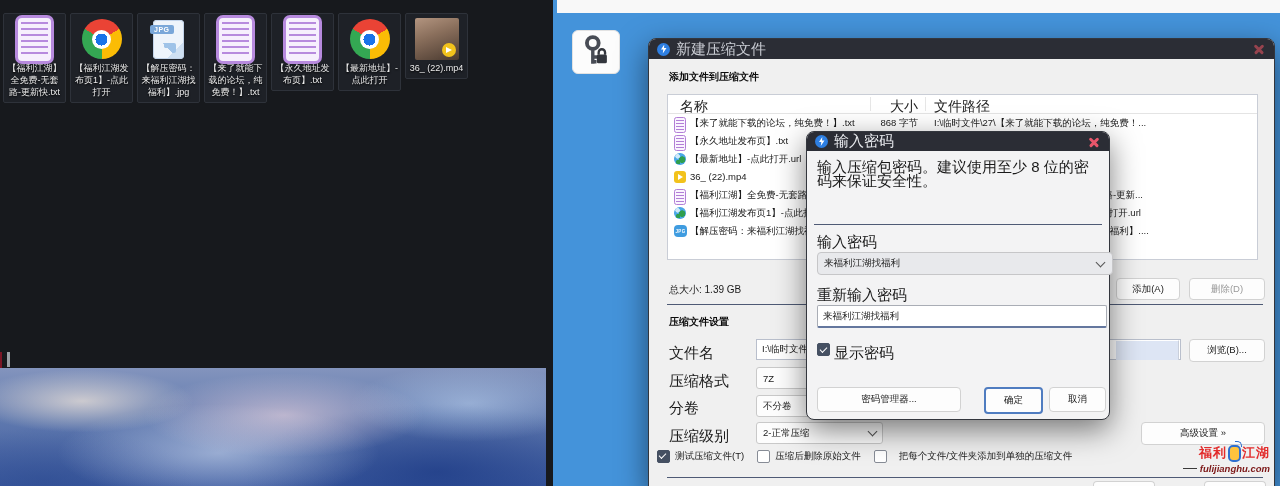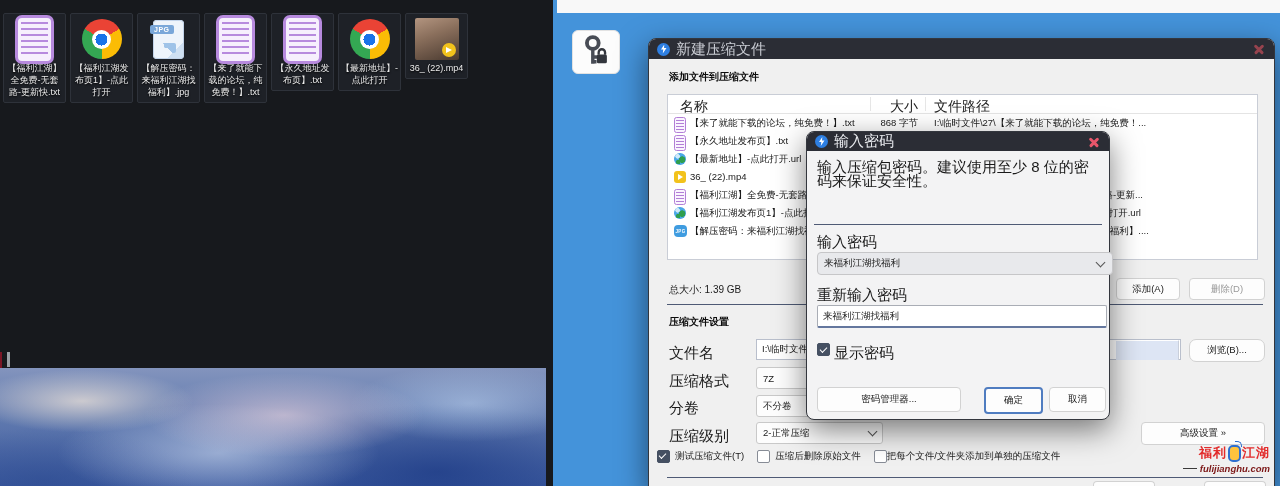--- a/index.html
+++ b/index.html
@@ -309,21 +309,21 @@
       <div class="btn" style="left:467px;top:239px;width:62px;height:20px;">添加(A)</div>
       <div class="btn" style="left:540px;top:239px;width:74px;height:20px;color:#9a9a9a;">删除(D)</div>
 
       <div class="sep" style="left:18px;top:265px;width:596px;"></div>
 
       <div class="lbl bold" style="left:20px;top:276px;">压缩文件设置</div>
 
       <div class="lbl" style="left:20px;top:305px;">文件名</div>
       <div class="input" style="left:107px;top:300px;width:413px;height:19px;">I:\临时文件\27.7z</div>
       <div id="fname-tail"></div>
-      <div class="btn" style="left:540px;top:300px;width:74px;height:21px;border-radius:7px;">浏览(B)...</div>
+      <div class="btn" style="left:540px;top:300px;width:74px;height:21px;">浏览(B)...</div>
 
       <div class="lbl" style="left:20px;top:333px;text-align:center;">压缩格式</div>
       <div class="select" style="left:107px;top:328px;width:113px;">
         <span>7Z</span>
           <span class="chev"></span>
       </div>
 
       <div class="lbl" style="left:20px;top:360px;">分卷</div>
       <div class="select" style="left:107px;top:356px;width:113px;">
         <span>不分卷</span>
@@ -340,21 +340,21 @@
       <div style="position:absolute;left:8px;top:411px;display:flex;gap:13px;align-items:center;">
 
       <div style="display:flex;align-items:center;gap:5px;">
             <span class="cb checked" style="position:static;"></span>
             <span style="font-size:9.5px;color:#1a1a1a;white-space:nowrap;">测试压缩文件(T)</span>
           </div>
           <div style="display:flex;align-items:flex-end;gap:5px;">
             <span class="cb" style="position:static;"></span>
             <span style="font-size:9.5px;color:#1a1a1a;white-space:nowrap;">压缩后删除原始文件</span>
           </div>
-          <div style="display:flex;align-items:center;gap:0;">
+          <div style="display:flex;align-items:center;gap:12px;">
             <span class="cb" style="position:static;"></span>
             <span style="font-size:9.5px;color:#1a1a1a;white-space:nowrap;">把每个文件/文件夹添加到单独的压缩文件</span>
           </div>
         </div>
 
       <div class="sep" style="left:18px;top:438px;width:596px;"></div>
       <div class="part-btn" style="left:444px;top:442px;width:60px;"></div>
       <div class="part-btn" style="left:555px;top:442px;width:60px;"></div>
 
       <div id="wm">

